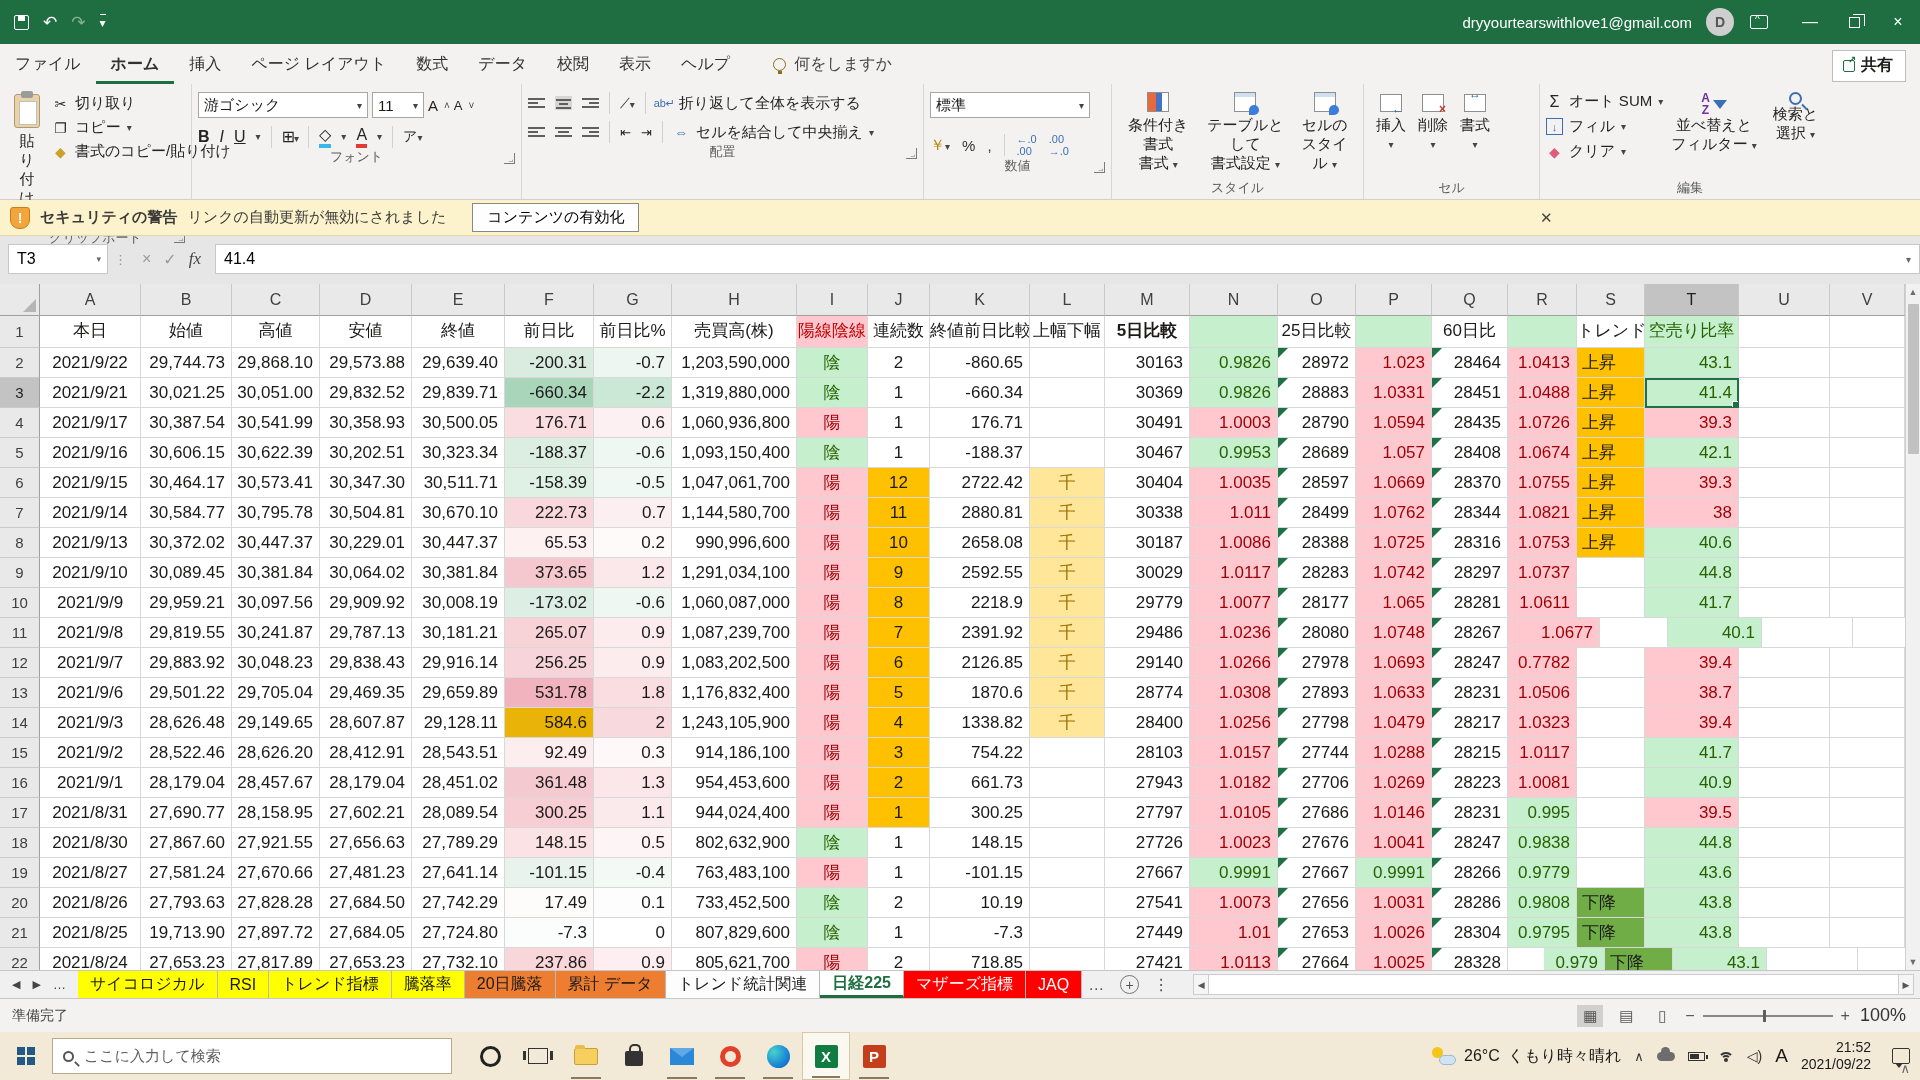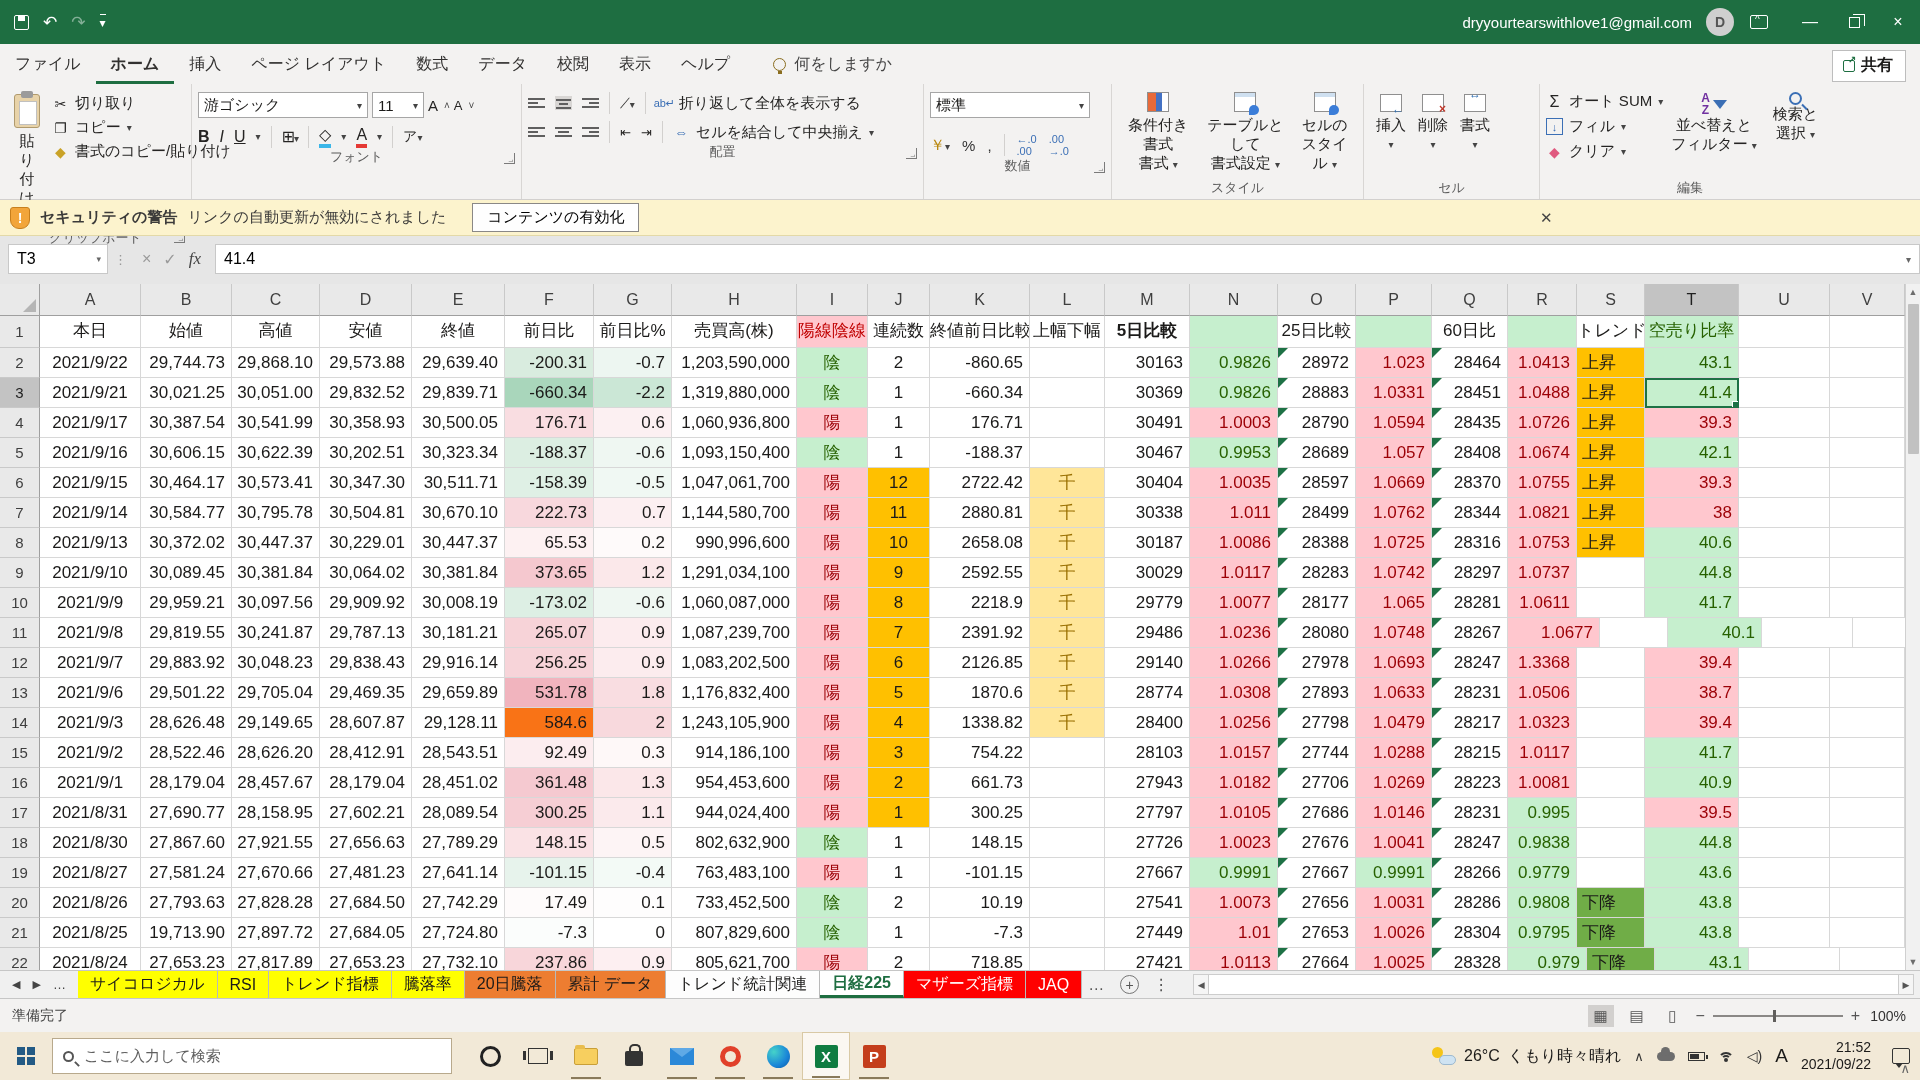--- a/index.html
+++ b/index.html
@@ -798,21 +798,21 @@
           <div class="cell a-r" style="width: 125px; height: 30px;">1,083,202,500</div>
           <div class="cell a-c pc" style="width: 71px; height: 30px;">陽</div>
           <div class="cell a-c oc" style="width: 62px; height: 30px;">6</div>
           <div class="cell a-r" style="width: 100px; height: 30px;">2126.85</div>
           <div class="cell a-c yc" style="width: 75px; height: 30px;">千</div>
           <div class="cell a-r" style="width: 85px; height: 30px;">29140</div>
           <div class="cell a-r pc" style="width: 88px; height: 30px;">1.0266</div>
           <div class="cell a-r tr" style="width: 78px; height: 30px;">27978</div>
           <div class="cell a-r pc" style="width: 76px; height: 30px;">1.0693</div>
           <div class="cell a-r tr" style="width: 76px; height: 30px;">28247</div>
-          <div class="cell a-r pc" style="width: 69px; height: 30px;">1.3368</div>
+          <div class="cell a-r pc" style="width: 69px; height: 30px;">0.7782</div>
           <div class="cell a-l" style="width: 68px; height: 30px;"></div>
           <div class="cell a-r pc" style="width: 94px; height: 30px;">39.4</div>
           <div class="cell a-r" style="width: 91px; height: 30px;"></div>
           <div class="cell a-r" style="width: 75px; height: 30px;"></div>
         </div>
         <div class="grow">
           <div class="rn" style="height: 30px;">13</div>
           <div class="cell a-c" style="width: 101px; height: 30px;">2021/9/6</div>
           <div class="cell a-r" style="width: 91px; height: 30px;">29,501.22</div>
           <div class="cell a-r" style="width: 88px; height: 30px;">29,705.04</div>
@@ -836,21 +836,21 @@
           <div class="cell a-r" style="width: 91px; height: 30px;"></div>
           <div class="cell a-r" style="width: 75px; height: 30px;"></div>
         </div>
         <div class="grow">
           <div class="rn" style="height: 30px;">14</div>
           <div class="cell a-c" style="width: 101px; height: 30px;">2021/9/3</div>
           <div class="cell a-r" style="width: 91px; height: 30px;">28,626.48</div>
           <div class="cell a-r" style="width: 88px; height: 30px;">29,149.65</div>
           <div class="cell a-r" style="width: 92px; height: 30px;">28,607.87</div>
           <div class="cell a-r" style="width: 93px; height: 30px;">29,128.11</div>
-          <div class="cell a-r" style="width: 89px; height: 30px; background: #f97316;">584.6</div>
+          <div class="cell a-r" style="width: 89px; height: 30px; background: #eab308;">584.6</div>
           <div class="cell a-r" style="width: 78px; height: 30px; background: rgb(248, 217, 221);">2</div>
           <div class="cell a-r" style="width: 125px; height: 30px;">1,243,105,900</div>
           <div class="cell a-c pc" style="width: 71px; height: 30px;">陽</div>
           <div class="cell a-c oc" style="width: 62px; height: 30px;">4</div>
           <div class="cell a-r" style="width: 100px; height: 30px;">1338.82</div>
           <div class="cell a-c yc" style="width: 75px; height: 30px;">千</div>
           <div class="cell a-r" style="width: 85px; height: 30px;">28400</div>
           <div class="cell a-r pc" style="width: 88px; height: 30px;">1.0256</div>
           <div class="cell a-r tr" style="width: 78px; height: 30px;">27798</div>
           <div class="cell a-r pc" style="width: 76px; height: 30px;">1.0479</div>
@@ -1048,21 +1048,21 @@
           <div class="cell a-r" style="width: 125px; height: 30px;">805,621,700</div>
           <div class="cell a-c pc" style="width: 71px; height: 30px;">陽</div>
           <div class="cell a-c" style="width: 62px; height: 30px;">2</div>
           <div class="cell a-r" style="width: 100px; height: 30px;">718.85</div>
           <div class="cell a-c" style="width: 75px; height: 30px;"></div>
           <div class="cell a-r" style="width: 85px; height: 30px;">27421</div>
           <div class="cell a-r pc" style="width: 88px; height: 30px;">1.0113</div>
           <div class="cell a-r tr" style="width: 78px; height: 30px;">27664</div>
           <div class="cell a-r pc" style="width: 76px; height: 30px;">1.0025</div>
           <div class="cell a-r tr" style="width: 76px; height: 30px;">28328</div>
-          <div class="cell a-r gc" style="width: 79px; height: 30px;">0.979</div>
+          <div class="cell a-r gc" style="width: 61px; height: 30px; margin-left: 36px;">0.979</div>
           <div class="cell a-l dn" style="width: 68px; height: 30px;">下降</div>
           <div class="cell a-r gc" style="width: 94px; height: 30px;">43.1</div>
           <div class="cell a-r" style="width: 91px; height: 30px;"></div>
           <div class="cell a-r" style="width: 75px; height: 30px;"></div>
         </div>
       </div>
     <div class="vscroll">
       <span class="vs-arrow">▲</span>
       <span class="vs-thumb"></span>
       <span class="vs-fill"></span>
@@ -1104,21 +1104,21 @@
       <span class="viewic active">▦</span>
       <span class="viewic">▤</span>
       <span class="viewic">▯</span>
       <span class="zoomctl">
         <span class="zpm">−</span>
         <span class="zslider">
             <span class="zthumb"></span>
           </span>
         <span class="zpm">+</span>
       </span>
-      <span style="font-size:14px;color:#333">100%</span>
+      <span style="font-size:18px;color:#333">100%</span>
     </span>
   </div>
 
   <div class="taskbar">
     <span class="startbtn">
         <span class="winlogo">
           <i></i>
           <i></i>
           <i></i>
           <i></i>

